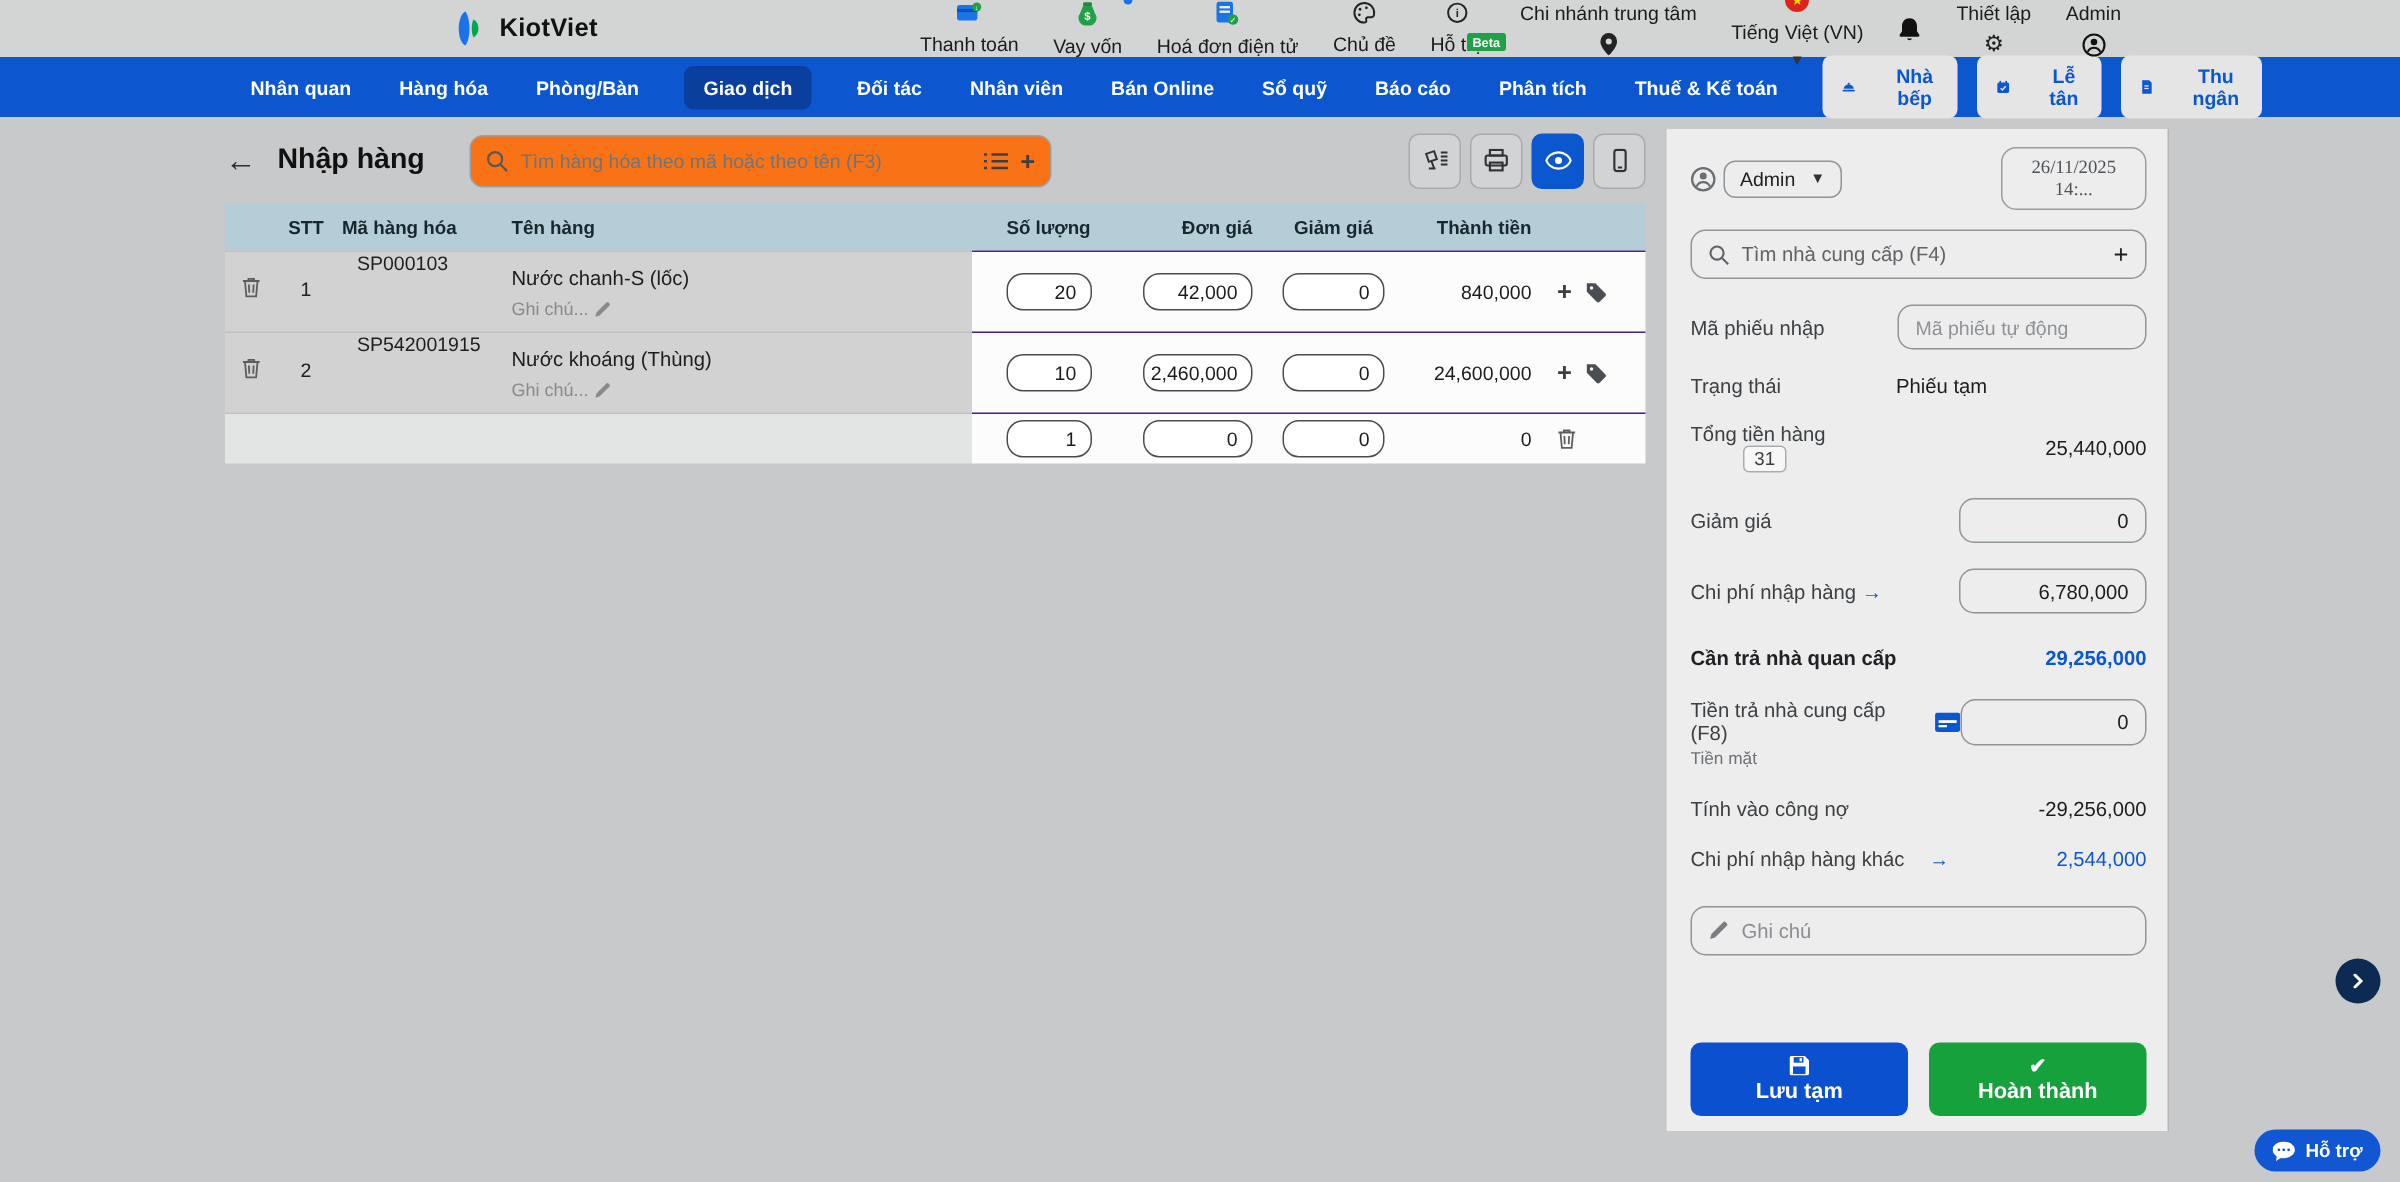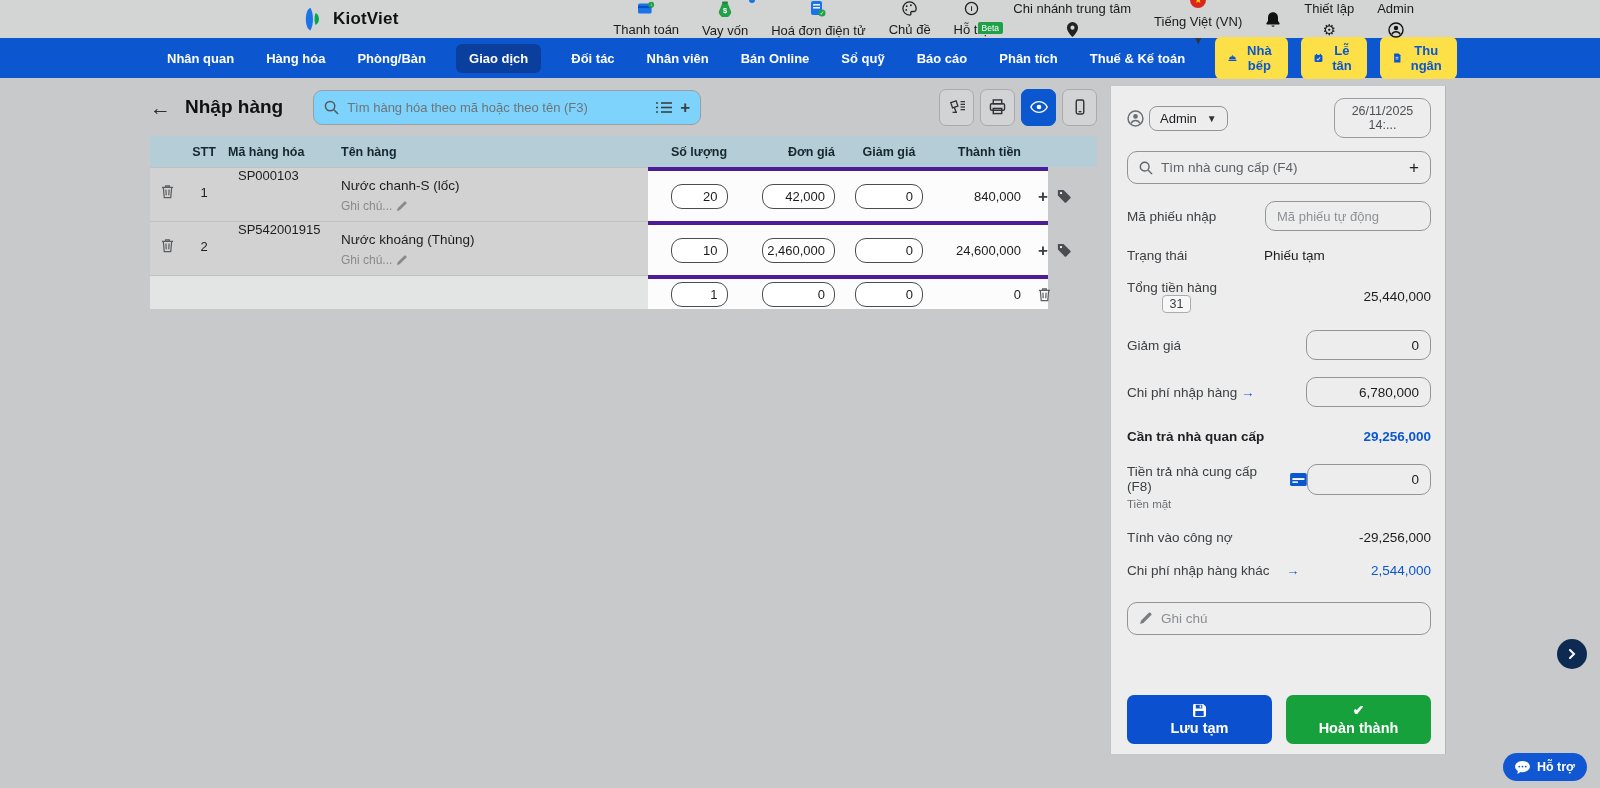--- a/index.html
+++ b/index.html
@@ -6,40 +6,40 @@
   html,body { width:1600px; height:788px; overflow:hidden; }
   body { font-family:"Liberation Sans", sans-serif; background:#c8c9ca; position:relative; font-size:13px; color:#202124; }
 
   
   .topbar { height:38px; background:#d3d4d4; display:flex; align-items:center; padding:0 186px 0 300px; }
   .brand { display:flex; align-items:center; gap:7px; }
   .brand-name { font-weight:bold; font-size:17px; color:#111; letter-spacing:.2px; }
   .topbar-items { display:flex; align-items:center; gap:23px; flex:1; justify-content:flex-end; margin-left:10px; }
   .tb-item { display:flex; align-items:center; gap:6px; color:#1b1b1b; font-size:13px; cursor:pointer; position:relative; white-space:nowrap;flex-direction:column; }
   .tb-item svg { display:block; }
-  .beta-badge { position:absolute; left:24px; top:21px; background:#21a147; color:#fff; font-size:8.5px; font-weight:normal; padding:1px 4px; border-radius:2px; }
+  .beta-badge { position:absolute; left:24px; top:21px; background:#21a147; color:#fff; font-size:8.5px; font-weight:bold; padding:1px 4px; border-radius:2px; }
   .dot-blue { position:absolute; right:-7px; top:-3px; width:6px; height:6px; border-radius:50%; background:#1a73e8; }
   .flag { width:16px; height:16px; border-radius:50%; background:#da251d; color:#ffd400; font-size:9px; display:flex; align-items:center; justify-content:center; }
   .caret { font-size:10px; color:#333; }
   .gear-glyph { font-size:15px; line-height:1; color:#222; }
 
   
   .navbar { height:40px; background:#0c57d0; display:flex; align-items:center; padding:0 155px 0 165px; gap:28px; }
   .nav-item { color:#fff; font-weight:bold; font-size:13px; white-space:nowrap; cursor:pointer; padding:7px 2px; border-radius:6px; }
   .nav-item.active { background:#0a3f9e; padding:7px 13px; }
   .nav-right { margin-left:auto; display:flex; gap:13px; }
-  .quick-btn { background:#fde047; color:#0b57d0; border:none; font-weight:bold; font-size:13px; padding:6px 13px; border-radius:6px; display:flex; align-items:center; gap:7px; cursor:pointer; font-family:inherit; }
+  .quick-btn { background:#e5e5e5; color:#0b57d0; border:none; font-weight:bold; font-size:13px; padding:6px 13px; border-radius:6px; display:flex; align-items:center; gap:24px; cursor:pointer; font-family:inherit; }
   .quick-btn svg { display:block; }
 
   
   .main { position:absolute; left:150px; top:86px; width:947px; }
   .main-header { display:flex; align-items:center; height:42px; }
   .back-arrow { font-size:21px; color:#2f2f2f; cursor:pointer; margin-right:14px; line-height:1; }
   .page-title { font-size:19px; font-weight:bold; color:#111; }
-  .prod-search { margin-left:30px; width:388px; height:35px; border:1px solid #9b9fa2; border-radius:9px; background:#7dd3fc; display:flex; align-items:center; padding:0 10px; gap:8px; }
+  .prod-search { margin-left:30px; width:388px; height:35px; border:1px solid #9b9fa2; border-radius:9px; background:#f97316; display:flex; align-items:center; padding:0 10px; gap:8px; }
   .prod-search input { flex:1; border:none; outline:none; background:transparent; font-size:13px; color:#333; font-family:inherit; }
   .prod-search input::placeholder { color:#6f7478; }
   .tool-btns { margin-left:auto; display:flex; gap:6px; }
   .tool-btn { width:35px; height:37px; border:1px solid #a8abad; border-radius:7px; background:#d2d3d4; display:flex; align-items:center; justify-content:center; cursor:pointer; color:#2f3337; }
   .tool-btn.active { background:#0b57d0; border-color:#0b57d0; color:#fff; }
 
   
   .table { margin-top:8px; width:947px; }
   .thead { height:31px; background:#b4cdd7; display:flex; align-items:center; font-weight:bold; font-size:12.5px; color:#17272e; }
   .c-trash { width:34px; flex:none; display:flex; align-items:center; justify-content:center; }
@@ -47,21 +47,21 @@
   .c-code  { width:115px; flex:none; padding-left:4px; }
   .c-name  { width:309px; flex:none; padding-left:2px; }
   .c-qty   { width:102px; flex:none; display:flex; justify-content:center; }
   .c-price { width:98px; flex:none; display:flex; justify-content:flex-end; padding-right:13px; }
   .c-disc  { width:82px; flex:none; display:flex; justify-content:center; }
   .c-total { width:108px; flex:none; text-align:right; padding-right:17px; }
   .c-act   { width:59px; flex:none; display:flex; align-items:center; gap:9px; }
   .thead .c-qty { justify-content:center; }
   .row { display:flex; }
   .row-left { width:498px; display:flex; background:#d2d2d2; border-top:1px solid #bfc1c2; }
-  .row-right { width:400px; display:flex; background:#fcfcfc; border-top:4px solid #4c1d95; align-items:center; }
+  .row-right { width:449px; display:flex; background:#fcfcfc; border-top:1px solid #4c1d95; align-items:center; }
   .row.empty .row-left { background:#e3e4e4; }
   .row .c-trash, .row .c-stt { display:flex; align-items:flex-start; justify-content:center; padding-top:16px; }
   .row .c-stt { display:block; padding-top:17px; }
   .row .c-code { padding-left:14px; color:#1e1e1e; }
   .row .c-name { padding-top:10px; }
   .prod-name { color:#1d1d1d; font-size:13.5px; }
   .prod-note { color:#8a8a8a; font-size:12px; margin-top:6px; display:flex; align-items:center; gap:4px; }
   .num-box { height:25px; border:1.4px solid #494d50; border-radius:11px; background:#fff; text-align:right; padding:4px 9px 0 4px; font-size:13px; color:#1c1c1c; }
   .nb-qty { width:57px; } .nb-price { width:73px; } .nb-disc { width:68px; }
   .row .c-total { color:#1c1c1c; }
@@ -70,21 +70,21 @@
   .tag-ic { color:#4a4e52; cursor:pointer; }
   .r54 .row-left, .r54 .row-right { min-height:54px; }
   .r34 .row-left, .r34 .row-right { min-height:34px; }
 
   
   .sidebar { position:absolute; left:1110px; top:86px; width:336px; height:668px; background:#ededee; border-left:1px solid #c2c3c4; border-right:1px solid #b5b6b7; padding:10px 14px 10px 16px; display:flex; flex-direction:column; }
   .sb-row { display:flex; align-items:center; }
   .sb-top { justify-content:space-between; margin-top:2px; }
   .user-wrap { display:flex; align-items:center; gap:5px; color:#5f6368; }
   .user-pill { border:1px solid #8f9699; border-radius:8px; padding:4px 10px; display:flex; align-items:center; gap:10px; color:#202124; cursor:pointer; background:transparent; font-family:inherit; font-size:13px; }
-  .date-pill { border:1px solid #999d9f; border-radius:10px; padding:5px 8px; font-size:12.5px; color:#4d5156; width:97px; text-align:center; cursor:pointer; }
+  .date-pill { border:1px solid #999d9f; border-radius:10px; padding:5px 8px; font-size:12.5px; color:#4d5156; width:97px; text-align:center; cursor:pointer;font-family:Liberation Serif, serif; }
   .supplier-search { margin-top:13px; height:33px; border:1px solid #8f9699; border-radius:10px; display:flex; align-items:center; padding:0 11px; gap:8px; color:#5f6368; }
   .supplier-search input { flex:1; border:none; outline:none; background:transparent; font-size:13.5px; color:#333; font-family:inherit; }
   .supplier-search input::placeholder { color:#5f6368; }
   .ss-plus { font-size:17px; color:#202124; cursor:pointer; }
   .sb-field { margin-top:17px; justify-content:space-between; }
   .sb-label { color:#3c4043; font-size:13.5px; }
   .sb-label.bold { font-weight:bold; color:#202124; }
   .sb-value { color:#1c1c1c; font-size:13.5px; }
   .sb-value.bold-blue { color:#0b57d0; font-weight:bold; }
   .sb-value.blue { color:#0b57d0; }

